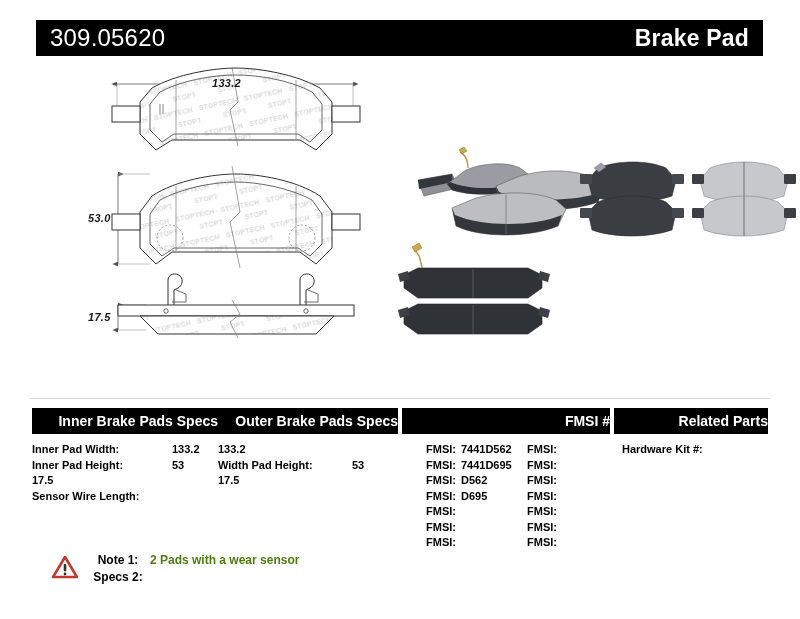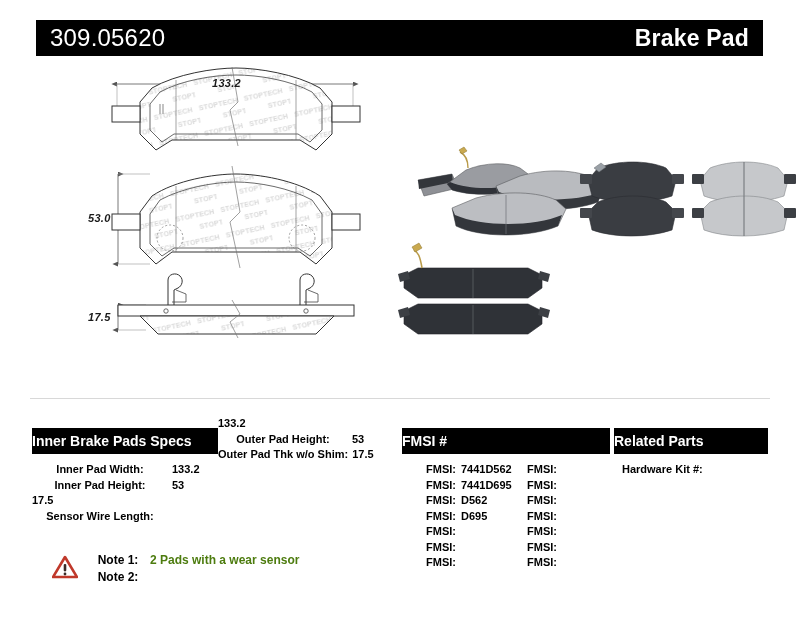--- a/index.html
+++ b/index.html
@@ -85,42 +85,41 @@
   .col-inner  { width: 186px; }
   .col-outer  { width: 180px; }
   .col-fmsi   { width: 208px; margin-left: 4px; }
   .col-related{ width: 154px; margin-left: 4px; }
 
   .col-head {
     background: #000000;
     color: #ffffff;
     font-size: 14px;
     font-weight: bold;
-    text-align: left;
+    text-align: right;
     height: 26px;
     line-height: 26px;
     white-space: nowrap;
     overflow: hidden;
-    margin-top: 20px;
   }
   .col-body {
     padding-top: 8px;
   }
 
   
   .kv-row {
     display: flex;
     font-size: 11px;
     font-weight: bold;
     line-height: 15.5px;
     white-space: nowrap;
   }
   .kv-label {
     flex: 1 1 auto;
-    text-align: center;
+    text-align: left;
     padding-right: 4px;
   }
   .kv-value {
     flex: 0 0 46px;
     text-align: left;
   }
 
   
   .fmsi-grid {
     display: flex;
@@ -372,30 +371,30 @@
         <span class="kv-value">17.5</span>
       </div>
       <div class="kv-row">
         <span class="kv-label">Sensor Wire Length:</span>
         <span class="kv-value"></span>
       </div>
     </div>
   </div>
 
   <div class="spec-col col-outer">
+    <div class="col-head">Outer Brake Pads Specs</div>
     <div class="col-body">
       <div class="kv-row">
         <span class="kv-value">133.2</span>
       </div>
       <div class="kv-row">
-        <span class="kv-label">Outer Pad Height:</span>
+        <span class="kv-label">Width Pad Height:</span>
         <span class="kv-value">53</span>
       </div>
       <div class="kv-row">
-        <span class="kv-label">Outer Pad Thk w/o Shim:</span>
         <span class="kv-value">17.5</span>
       </div>
       <div class="kv-row">
         <span class="kv-label"></span>
         <span class="kv-value"></span>
       </div>
     </div>
   </div>
 
   <div class="spec-col col-fmsi">
@@ -479,17 +478,17 @@
     <path d="M13,2 L25,22 L1,22 Z" fill="#ffffff" stroke="#c0392b" stroke-width="2.6" stroke-linejoin="round"></path>
     <rect x="11.7" y="9" width="2.6" height="7.4" rx="1.1" fill="#3a2a28"></rect>
     <circle cx="13" cy="19" r="1.4" fill="#3a2a28"></circle>
   </svg>
   <div class="notes-lines">
     <div class="note-row">
       <span class="note-key">Note 1:</span>
       <span class="note-val">2 Pads with a wear sensor</span>
     </div>
     <div class="note-row">
-      <span class="note-key">Note 2:</span>
+      <span class="note-key">Specs 2:</span>
       <span class="note-val"></span>
     </div>
   </div>
 </div>
 
 </body></html>

